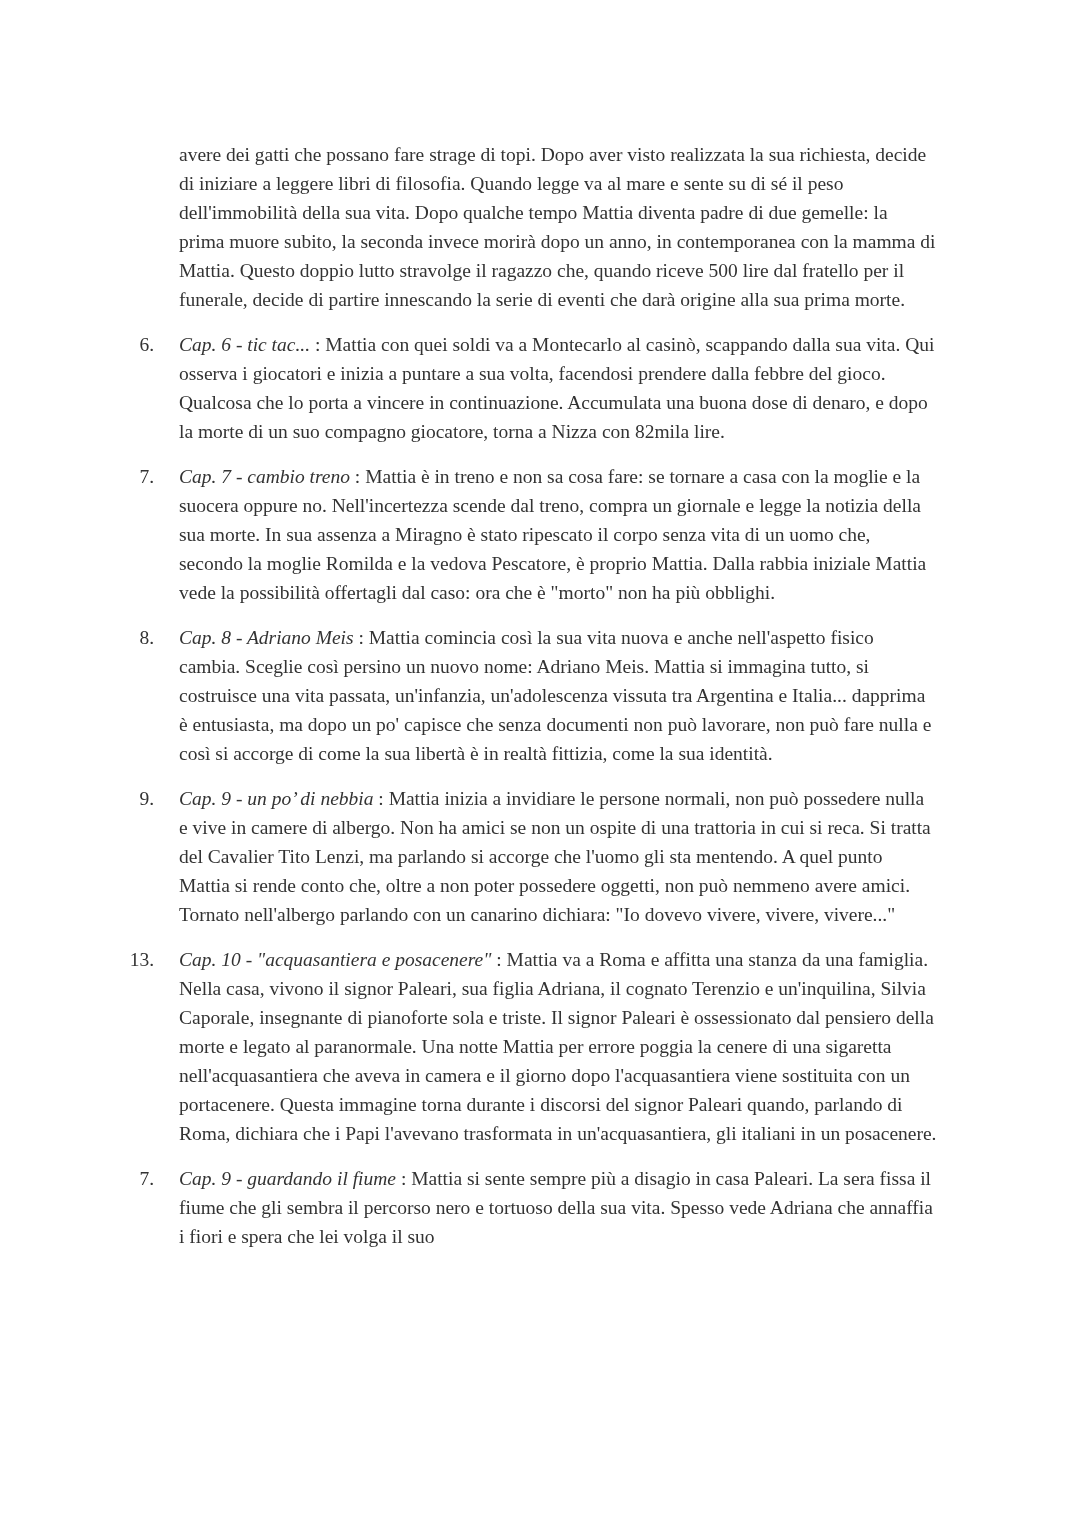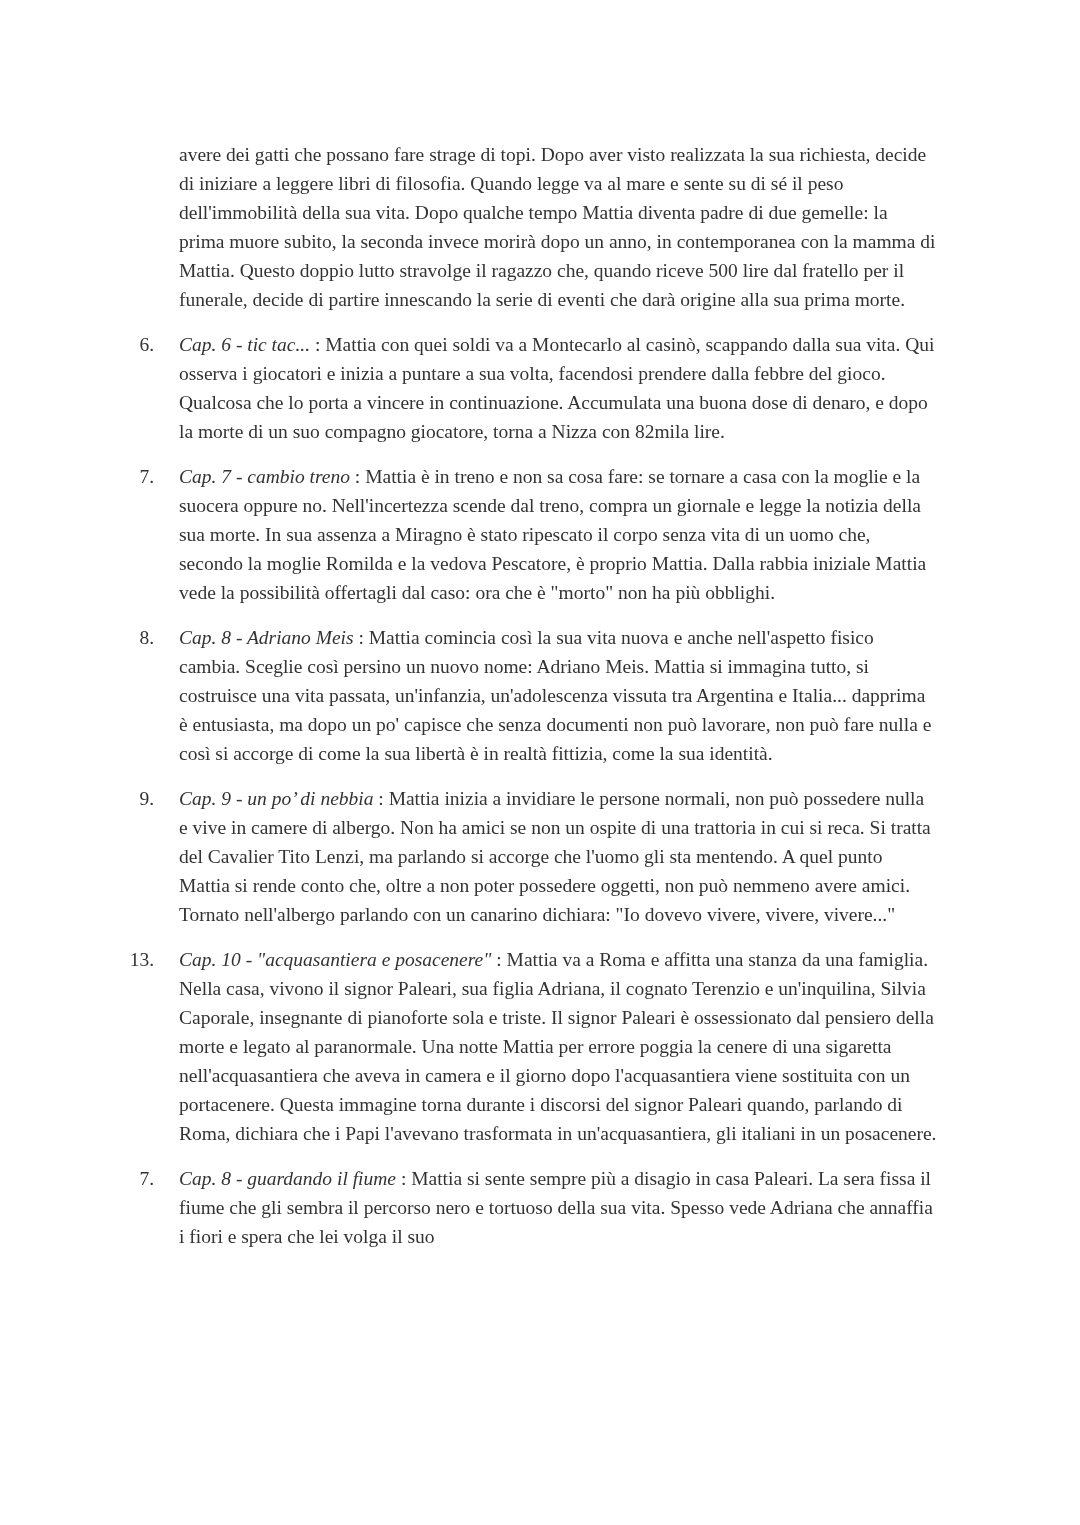--- a/index.html
+++ b/index.html
@@ -66,17 +66,17 @@
       <p class="paragraph"><span class="chapter-title">Cap. 9 - un po’ di nebbia</span><span> : </span><span>Mattia inizia a invidiare le persone normali, non può possedere nulla e vive in camere di albergo. Non ha amici se non un ospite di una trattoria in cui si reca. Si tratta del Cavalier Tito Lenzi, ma parlando si accorge che l'uomo gli sta mentendo. A quel punto Mattia si rende conto che, oltre a non poter possedere oggetti, non può nemmeno avere amici. Tornato nell'albergo parlando con un canarino dichiara: "Io dovevo vivere, vivere, vivere..."</span></p>
     </div>
 
     <div class="chapter">
       <span class="num">13.</span>
       <p class="paragraph"><span class="chapter-title">Cap. 10 - "acquasantiera e posacenere"</span><span> : </span><span>Mattia va a Roma e affitta una stanza da una famiglia. Nella casa, vivono il signor Paleari, sua figlia Adriana, il cognato Terenzio e un'inquilina, Silvia Caporale, insegnante di pianoforte sola e triste. Il signor Paleari è ossessionato dal pensiero della morte e legato al paranormale. Una notte Mattia per errore poggia la cenere di una sigaretta nell'acquasantiera che aveva in camera e il giorno dopo l'acquasantiera viene sostituita con un portacenere. Questa immagine torna durante i discorsi del signor Paleari quando, parlando di Roma, dichiara che i Papi l'avevano trasformata in un'acquasantiera, gli italiani in un posacenere.</span></p>
     </div>
 
     <div class="chapter">
       <span class="num">7.</span>
-      <p class="paragraph"><span class="chapter-title">Cap. 8 - guardando il fiume</span><span> : </span><span>Mattia si sente sempre più a disagio in casa Paleari. La sera fissa il fiume che gli sembra il percorso nero e tortuoso della sua vita. Spesso vede Adriana che annaffia i fiori e spera che lei volga il suo</span></p>
+      <p class="paragraph"><span class="chapter-title">Cap. 9 - guardando il fiume</span><span> : </span><span>Mattia si sente sempre più a disagio in casa Paleari. La sera fissa il fiume che gli sembra il percorso nero e tortuoso della sua vita. Spesso vede Adriana che annaffia i fiori e spera che lei volga il suo</span></p>
     </div>
 
   </div>
 </div>
 
 </body></html>

